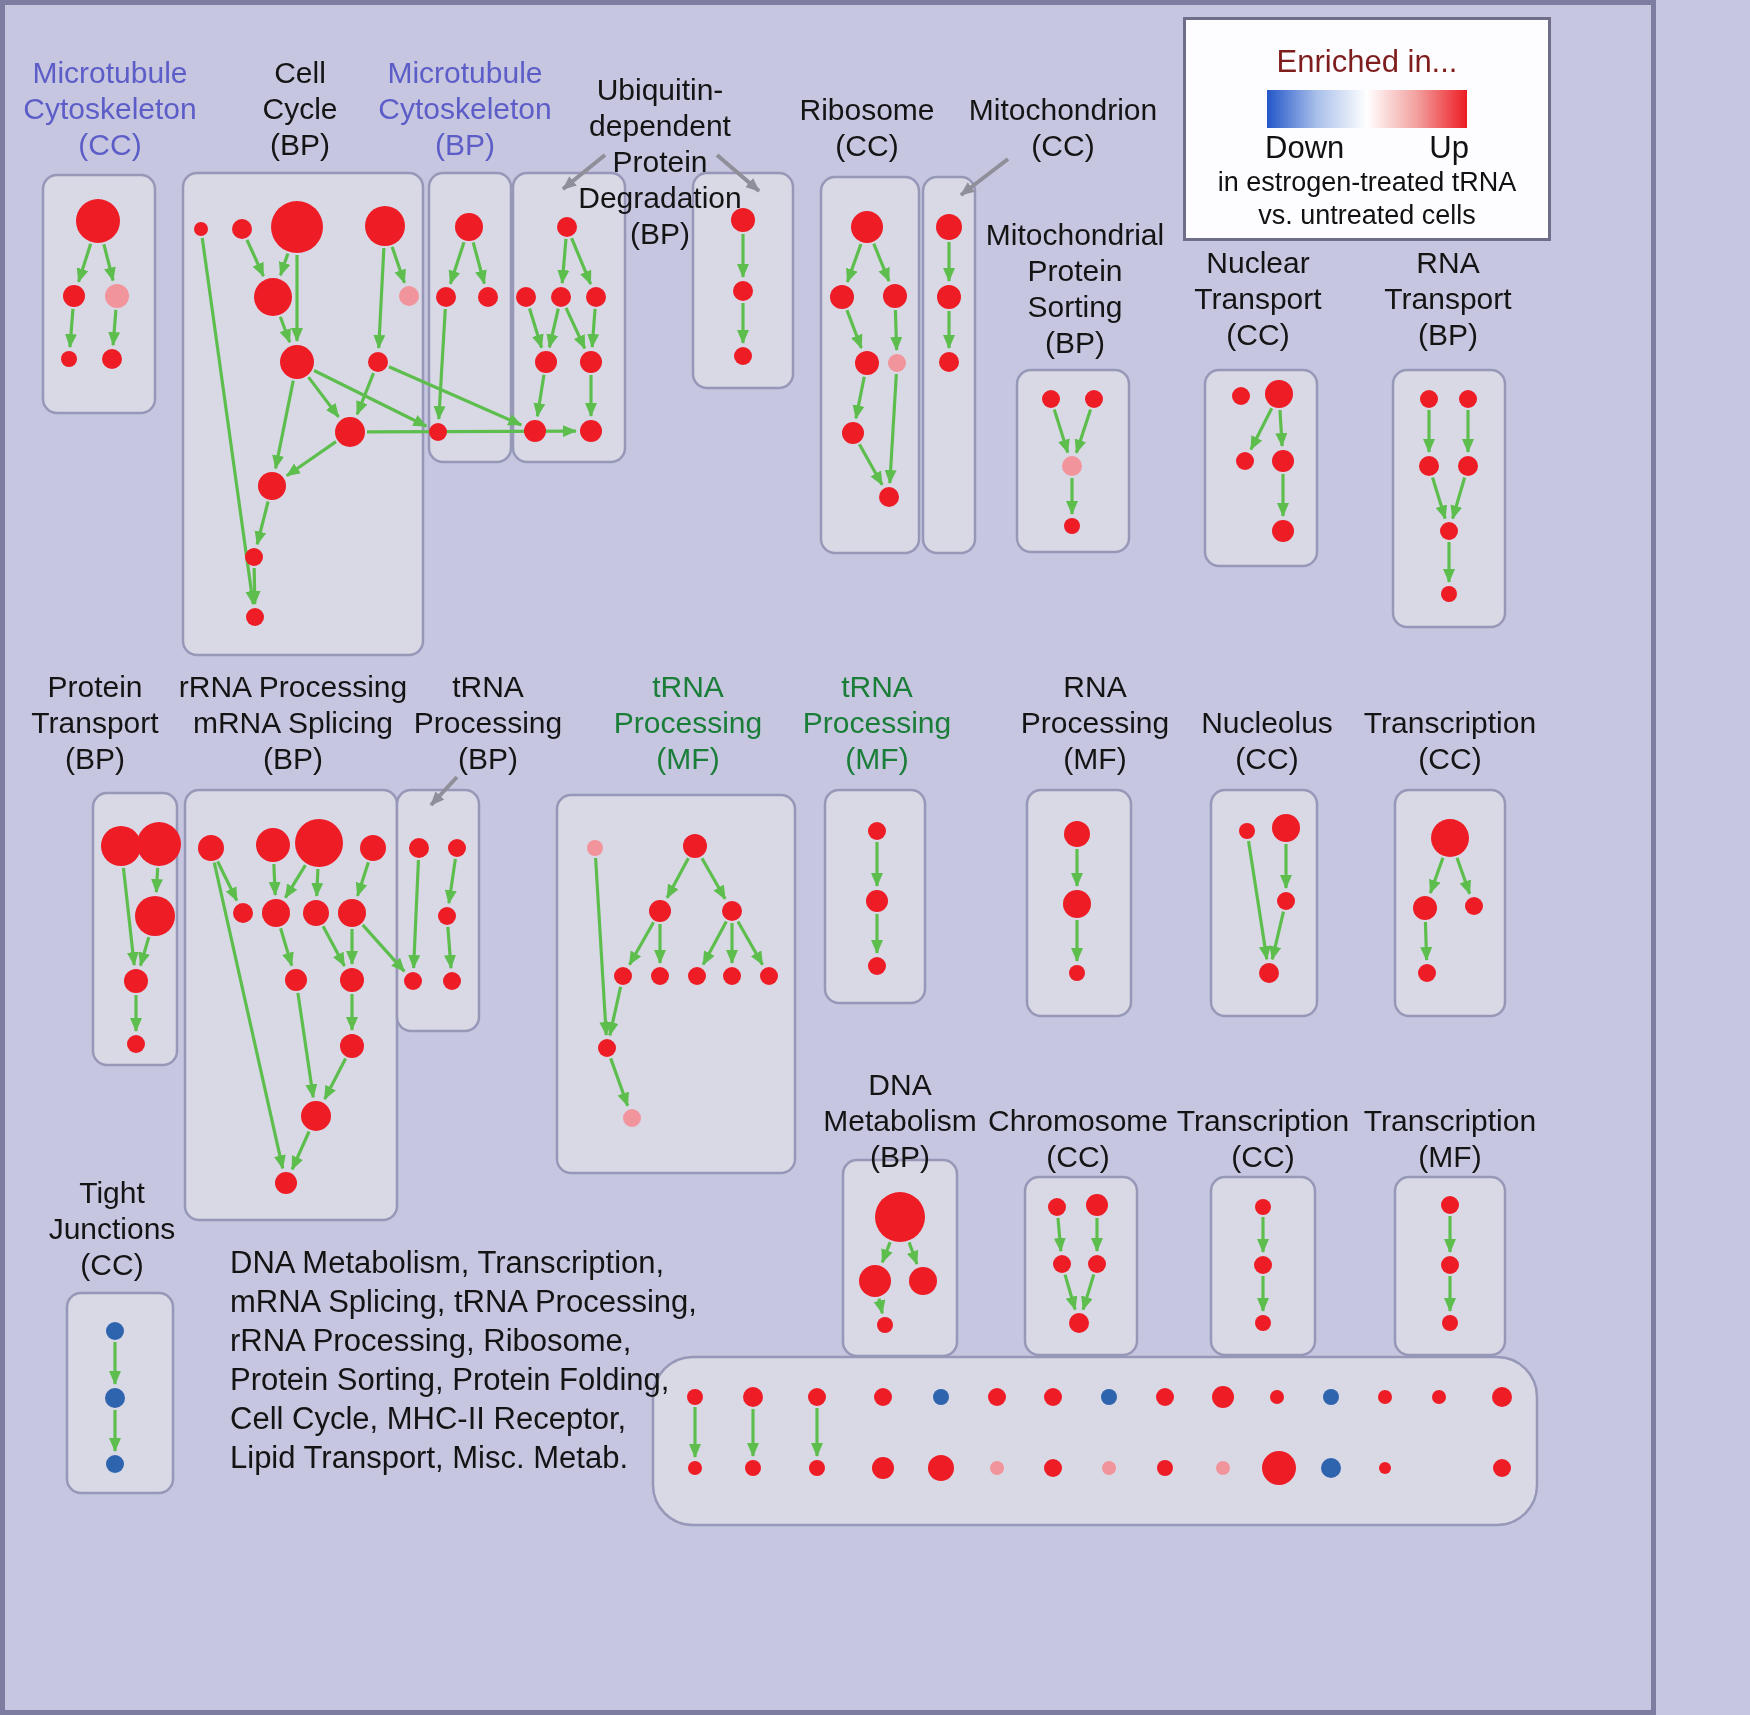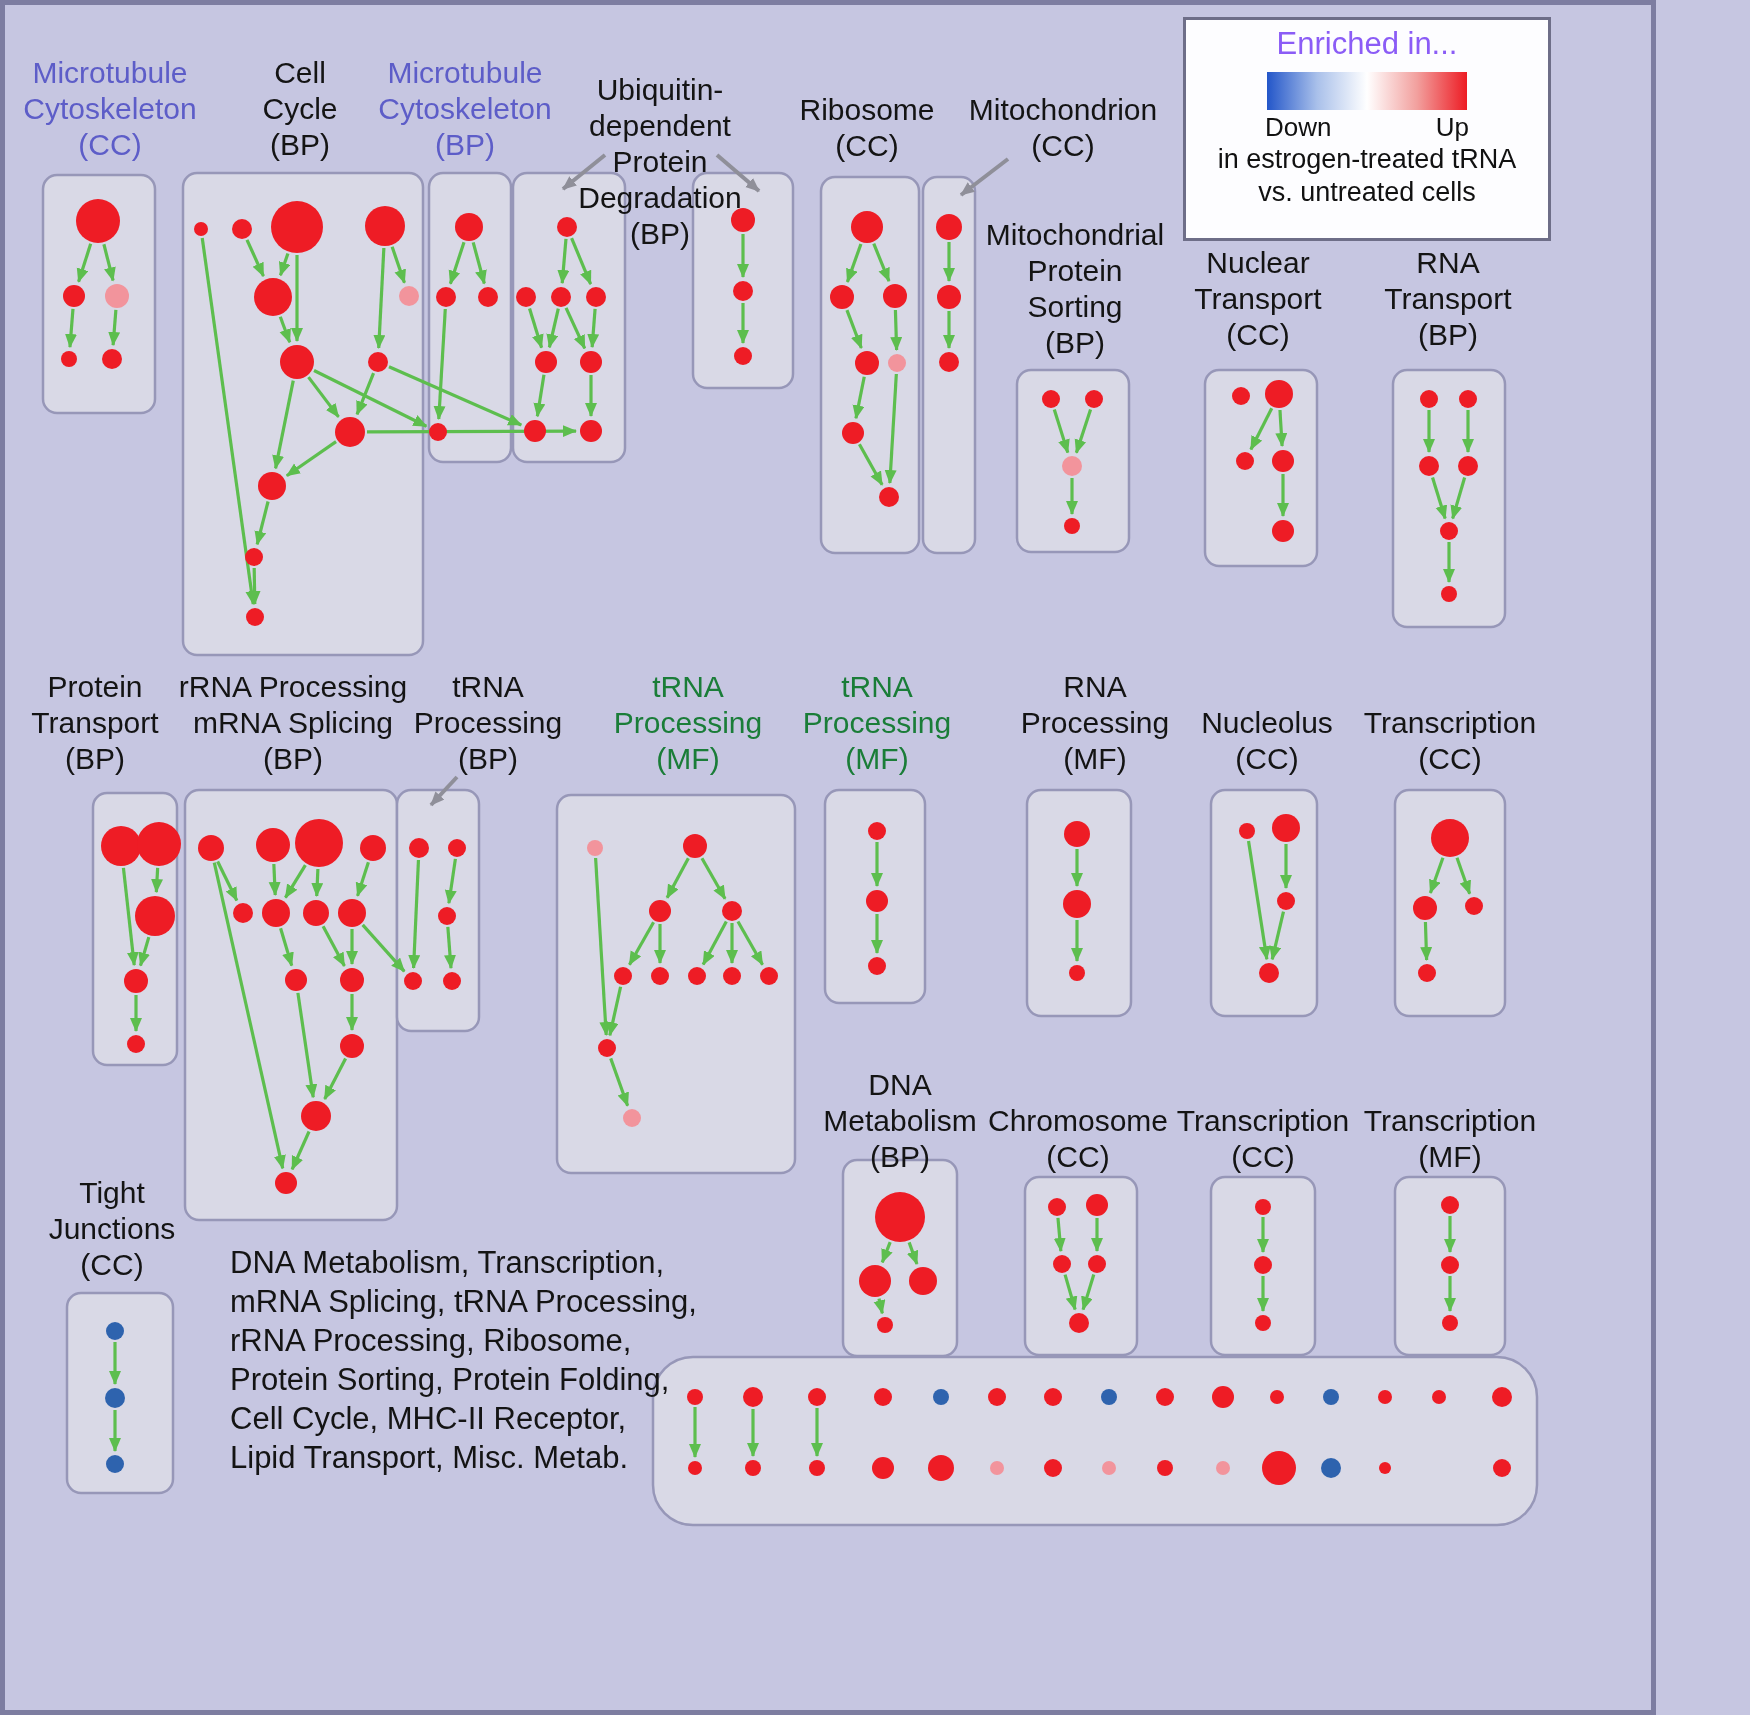--- a/index.html
+++ b/index.html
@@ -4,24 +4,24 @@
 <style>
   html,body{margin:0;padding:0;background:#c6c6e1;}
   .stage{position:relative;width:1656px;height:1715px;background:#c6c6e1;
          border:5px solid #8b5cf6;box-sizing:border-box;overflow:hidden;
          font-family:"Liberation Sans",sans-serif;}
   #diagram{position:absolute;left:0;top:0;}
   #diagram text{font-family:"Liberation Sans",sans-serif;}
   .legend{position:absolute;left:1178px;top:12px;width:368px;height:224px;
           background:#fdfdff;border:3px solid #6e6e88;box-sizing:border-box;
           text-align:center;z-index:2;}
-  .legend-title{font-size:31px;margin-top:6px;color:#8b5cf6;}
+  .legend-title{font-size:31px;margin-top:24px;color:#7f1d1d;}
   .legend-bar{width:200px;height:38px;margin:10px auto 2px;}
   .legend-downup{width:204px;margin:2px auto 0;display:flex;justify-content:space-between;
-                 font-size:26px;color:#111;}
+                 font-size:31px;color:#111;}
   .legend-sub{font-size:27px;line-height:33px;color:#111;}
 </style>
 </head>
 <body>
 
 <div class="stage" style="background: rgb(198, 198, 225); border-color: rgb(125, 125, 161);">
 
   <svg id="diagram" width="1750" height="1715" viewBox="0 0 1750 1715">
       <defs>
         <marker id="arrow-green" markerUnits="userSpaceOnUse" markerWidth="16" markerHeight="14" refX="13" refY="6" orient="auto">

